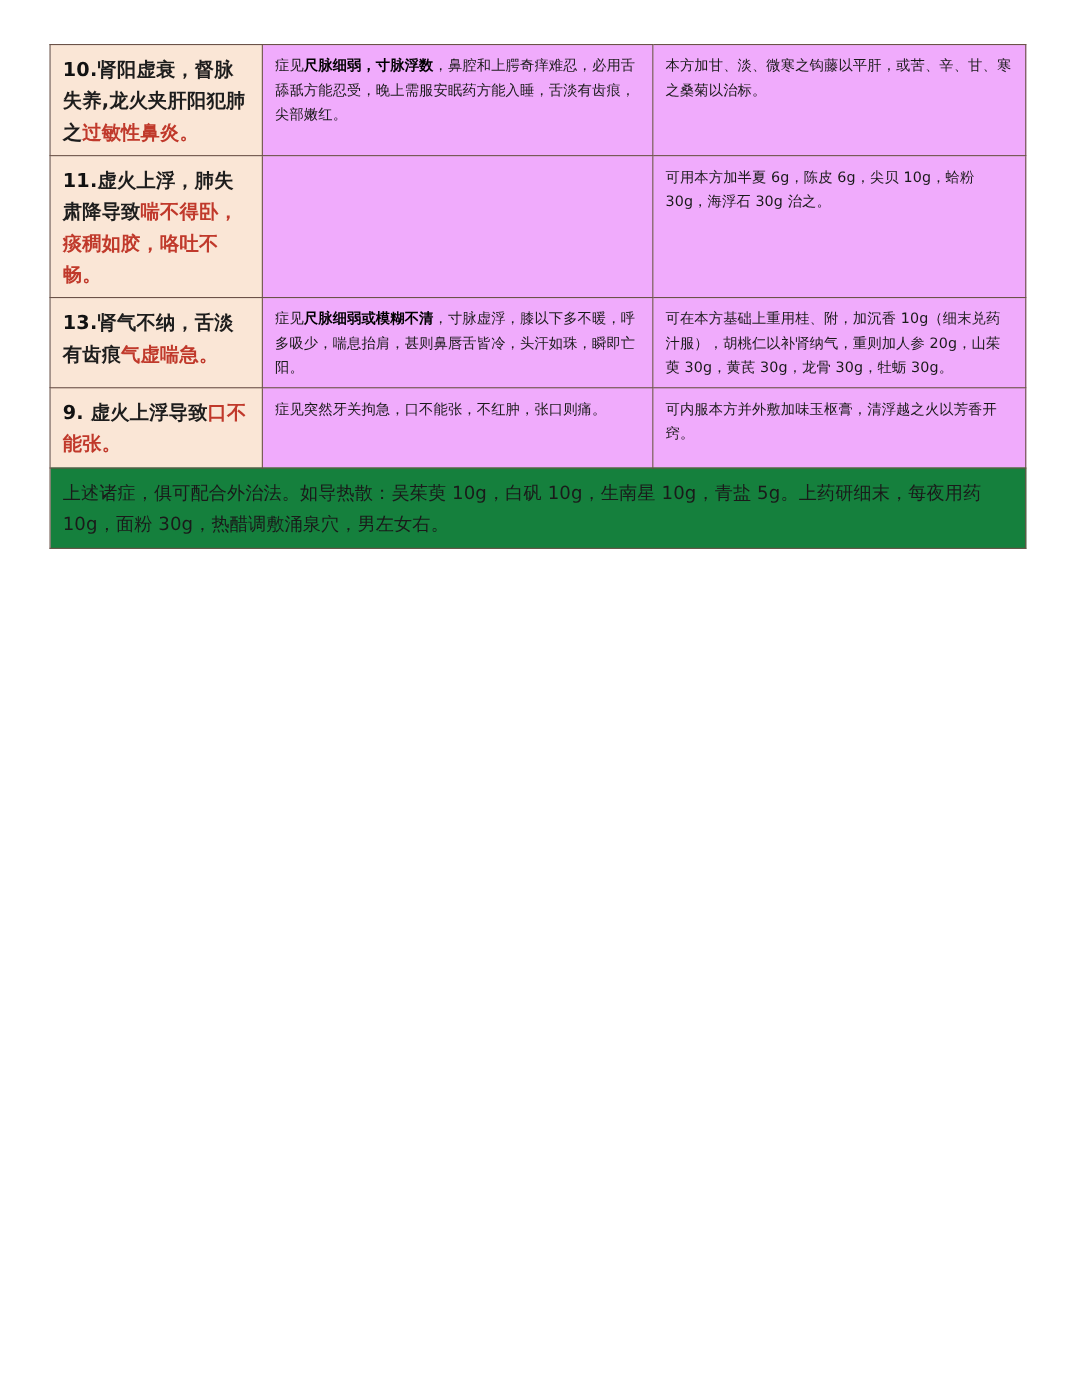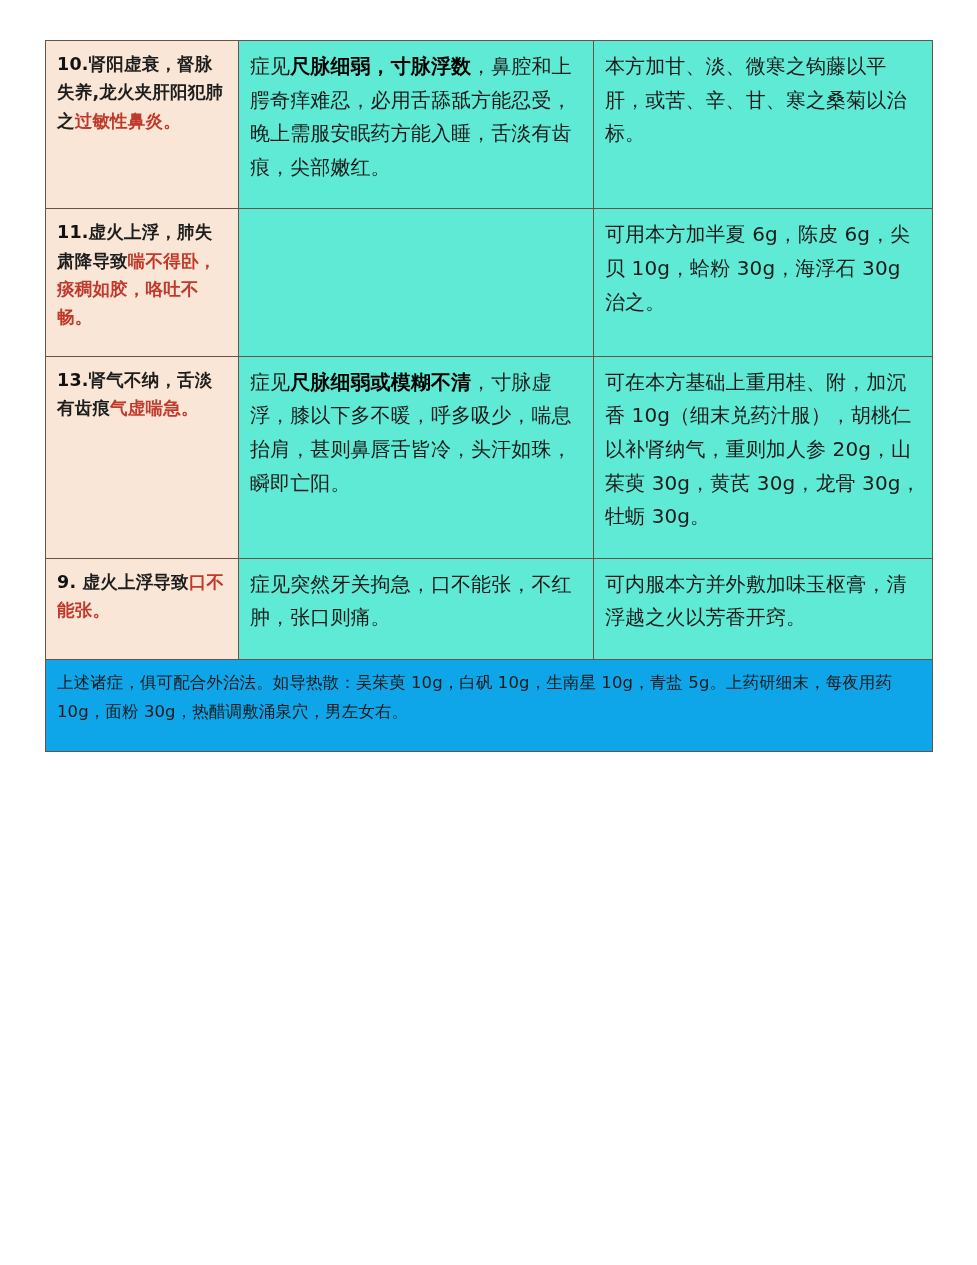--- a/index.html
+++ b/index.html
@@ -24,53 +24,53 @@
   }
   table.main-table {
     width: 887px;
     border-collapse: collapse;
     table-layout: fixed;
     border: 1.5px solid #4a2f24;
   }
   table.main-table td {
     border: 1px solid #6b5248;
     vertical-align: top;
-    padding: 9px 11px 24px 11px;
+    padding: 9px 11px 6px 11px;
     box-sizing: border-box;
   }
   col.c1 { width: 193px; }
   col.c2 { width: 355px; }
   col.c3 { width: 339px; }
 
   td.cell-cond {
     background: #fae6d6;
     font-weight: bold;
     font-size: 17.5px;
     line-height: 1.62;
     letter-spacing: 0.2px;
   }
   td.cell-sym, td.cell-tx {
-    background: #5eead4;
-    font-size: 20px;
+    background: #f0abfc;
+    font-size: 13px;
     line-height: 1.68;
     color: #1a1a1a;
     letter-spacing: 0.1px;
     margin-top: 19px;
   }
   td.cell-sym .b, td.cell-tx .b {
     font-weight: bold;
     color: #000;
   }
   .num { color: #111111; }
   .dark { color: #1d1d1d; }
   .red { color: #c0392b; }
   .redd { color: #b03a2e; }
 
   td.footer-cell {
-    background: #0ea5e9;
+    background: #15803d;
     font-size: 16.5px;
     line-height: 1.75;
     color: #1a1a1a;
     padding: 11px 13px 13px 13px;
     letter-spacing: 0.1px;
   }
   .seg { display: inline; }
 </style>
 </head>
 <body>

